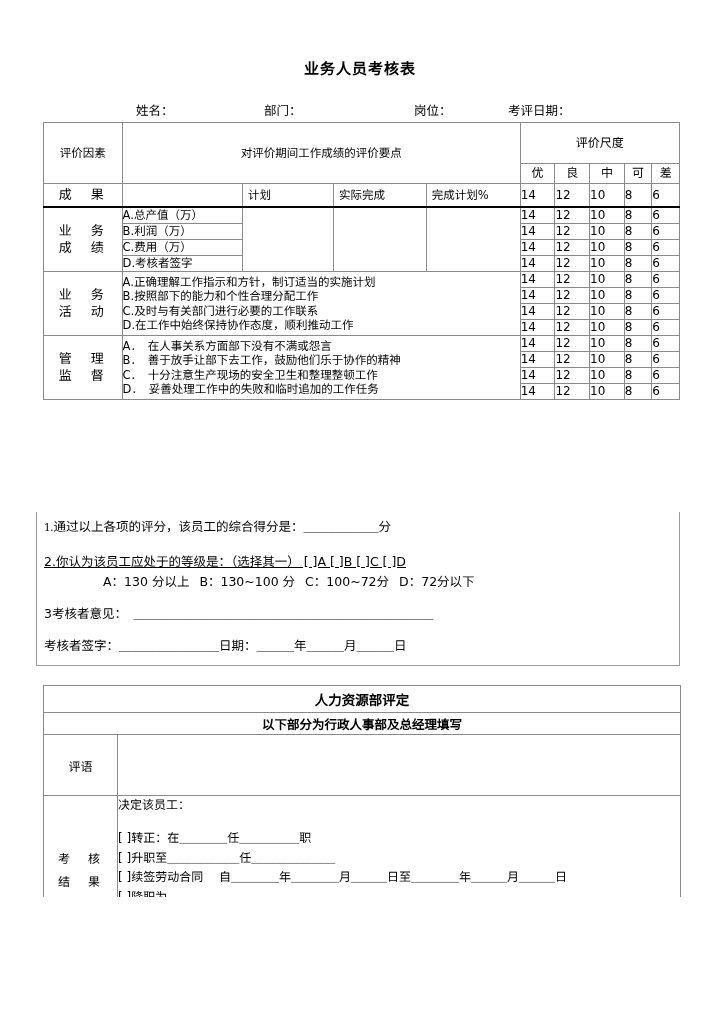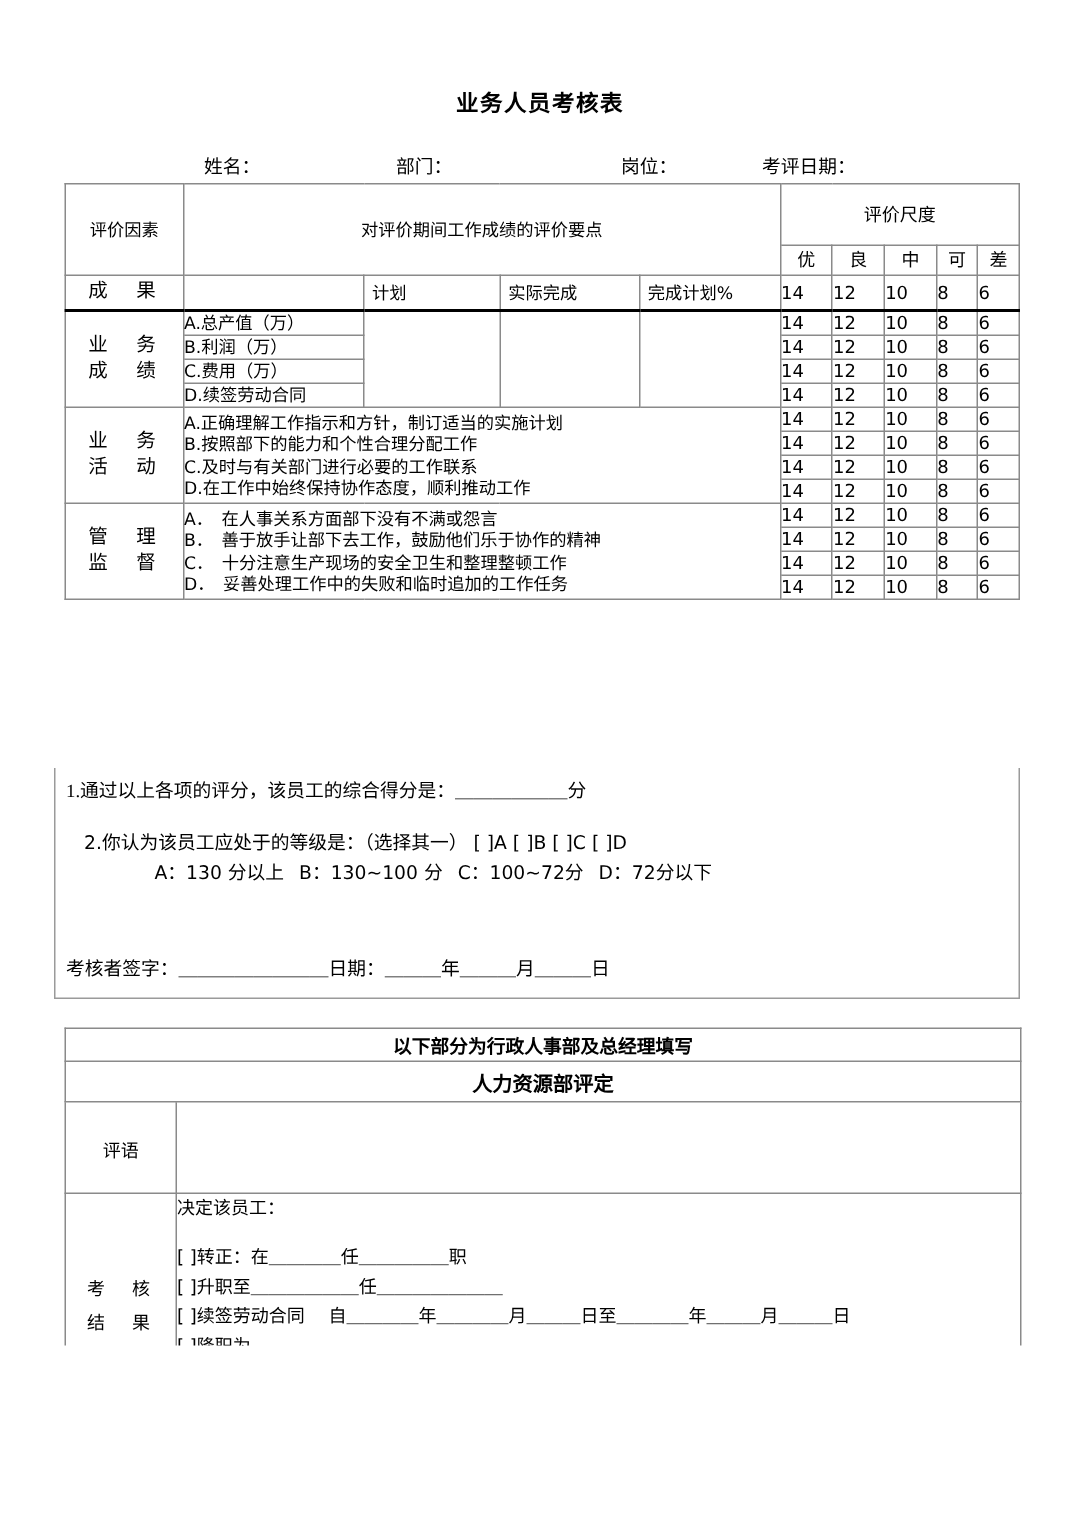--- a/index.html
+++ b/index.html
@@ -128,21 +128,21 @@
     border-top: none;
     box-sizing: border-box;
     font-size: 12.5px;
     line-height: 1.35;
   }
   .note {
     position: absolute;
     white-space: nowrap;
   }
   .n1 { left: 7px;  top: 7px; font-family: Liberation Serif, serif; }
-  .n2 { left: 19px;  top: 42px; }
+  .n2 { left: 7px;  top: 42px; text-decoration: underline; }
   .n2b{ left: 60px; top: 62px; }
   .n3 { left: 7px;  top: 94px; }
   .n4 { left: 7px;  top: 126px; }
   .grade-opts span { margin-left: 6px; }
   .gap-a { margin-left: 46px; }
   .gap-b { margin-left: 52px; }
   .gap-c { margin-left: 60px; }
 
   
   .hr-table {
@@ -273,21 +273,21 @@
       </tr>
       <tr>
         <td class="item-line">C.费用（万）</td>
         <td class="scale-val">14</td>
         <td class="scale-val">12</td>
         <td class="scale-val">10</td>
         <td class="scale-val">8</td>
         <td class="scale-val">6</td>
       </tr>
       <tr>
-        <td class="item-line">D.续签劳动合同</td>
+        <td class="item-line">D.考核者签字</td>
         <td class="scale-val">14</td>
         <td class="scale-val">12</td>
         <td class="scale-val">10</td>
         <td class="scale-val">8</td>
         <td class="scale-val">6</td>
       </tr>
 
       <tr>
         <td rowspan="4" class="factor-label">
           <div>业　务</div>
@@ -371,34 +371,35 @@
 
   <div class="notes-block">
     <div class="note n1">1.通过以上各项的评分，该员工的综合得分是：＿＿＿＿＿＿分</div>
     <div class="note n2">2.你认为该员工应处于的等级是：（选择其一）  [ ]A [ ]B [ ]C [ ]D</div>
     <div class="note n2b grade-opts">
       <span>A：130 分以上</span>
       <span class="gap-a">B：130~100 分</span>
       <span class="gap-b">C：100~72分</span>
       <span class="gap-c">D：72分以下</span>
     </div>
+    <div class="note n3">3考核者意见：　＿＿＿＿＿＿＿＿＿＿＿＿＿＿＿＿＿＿＿＿＿＿＿＿</div>
     <div class="note n4">考核者签字：＿＿＿＿＿＿＿＿日期：＿＿＿年＿＿＿月＿＿＿日</div>
   </div>
 
   <table class="hr-table">
     <colgroup>
       <col style="width:74px">
         <col style="width:563px">
     </colgroup>
     <tbody>
       <tr>
+        <td colspan="2" class="hr-subbanner">人力资源部评定</td>
+      </tr>
+      <tr>
         <td colspan="2" class="hr-banner">以下部分为行政人事部及总经理填写</td>
-      </tr>
-      <tr>
-        <td colspan="2" class="hr-subbanner">人力资源部评定</td>
       </tr>
       <tr>
         <td class="hr-label">评语</td>
         <td class="hr-comment-cell"></td>
       </tr>
       <tr>
         <td class="hr-label-sp">
           <div>考　核</div>
           <div>结　果</div>
         </td>

